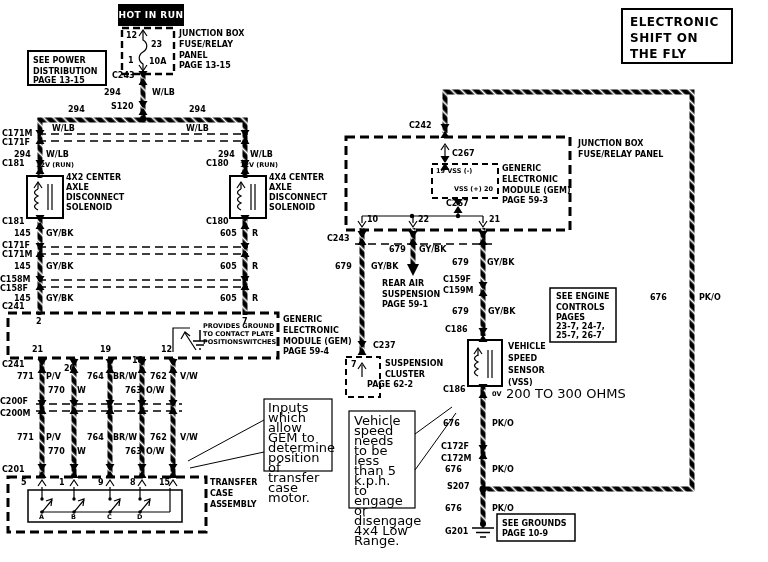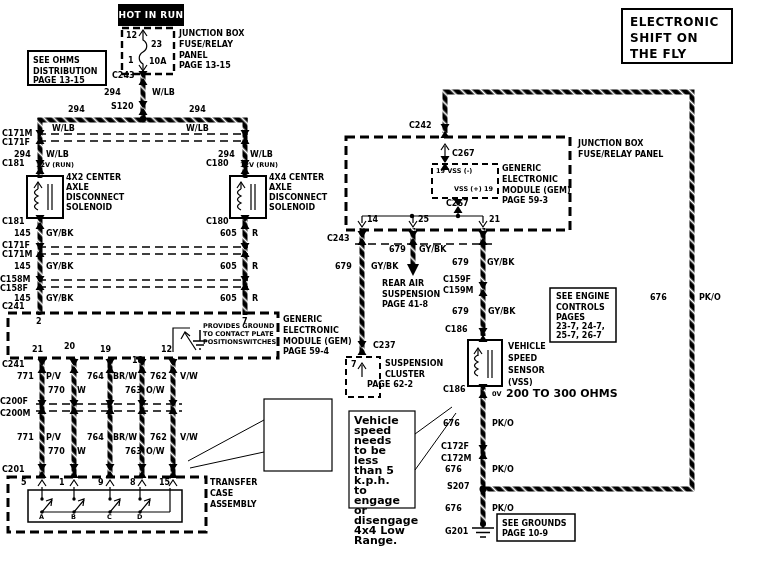--- a/index.html
+++ b/index.html
@@ -4,21 +4,21 @@
 <style>
   html,body{margin:0;padding:0;background:#fff;}
   #canvas{position:relative;width:768px;height:562px;background:#fff;overflow:hidden;
           font-family:"DejaVu Sans",sans-serif;}
   #art{position:absolute;left:0;top:0;}
   .lbl{position:absolute;font:bold 8px "DejaVu Sans",sans-serif;color:#000;
        white-space:pre-line;line-height:10px;}
   .conn{}
   .nrm{font-weight:bold;}
   .t65{font-size:6.5px;line-height:8px;}
-  .t7{font-size:11px;font-weight:bold;line-height:10px;}
+  .t7{font-size:13px;font-weight:normal;line-height:10px;}
   .lh11{line-height:11px;}
   .hotbox{position:absolute;left:118px;top:4px;width:66px;height:22px;background:#000;color:#fff;
           font:bold 9px "DejaVu Sans",sans-serif;display:flex;align-items:center;justify-content:center;
           letter-spacing:.5px;}
   .titletx{position:absolute;left:630px;top:14px;font:bold 12px "DejaVu Sans",sans-serif;
            line-height:16px;white-space:pre-line;letter-spacing:.5px;}
 </style>
 </head>
 <body>
 
@@ -179,21 +179,21 @@
 
 <div class="lbl" style="left:126px;top:31px">12</div>
 <div class="lbl" style="left:151px;top:40px">23</div>
 <div class="lbl" style="left:128px;top:56px">1</div>
 <div class="lbl" style="left:149px;top:57px">10A</div>
 <div class="lbl lh11" style="left:179px;top:28px">JUNCTION BOX
 FUSE/RELAY
 PANEL</div>
 <div class="lbl nrm" style="left:179px;top:61px">PAGE 13-15</div>
 
-<div class="lbl lh11" style="left:33px;top:55px">SEE OHMS
+<div class="lbl lh11" style="left:33px;top:55px">SEE POWER
 DISTRIBUTION</div>
 <div class="lbl nrm" style="left:33px;top:76px">PAGE 13-15</div>
 
 <div class="lbl conn" style="left:112px;top:71px">C243</div>
 <div class="lbl" style="left:104px;top:88px">294</div>
 <div class="lbl" style="left:152px;top:88px">W/LB</div>
 <div class="lbl conn" style="left:111px;top:102px">S120</div>
 <div class="lbl" style="left:68px;top:105px">294</div>
 <div class="lbl" style="left:189px;top:105px">294</div>
 <div class="lbl" style="left:52px;top:124px">W/LB</div>
@@ -234,21 +234,21 @@
 <div class="lbl conn" style="left:0px;top:284px">C158F</div>
 <div class="lbl" style="left:14px;top:294px">145</div>
 <div class="lbl" style="left:46px;top:294px">GY/BK</div>
 <div class="lbl" style="left:220px;top:294px">605</div>
 <div class="lbl" style="left:252px;top:294px">R</div>
 <div class="lbl conn" style="left:2px;top:302px">C241</div>
 
 <div class="lbl" style="left:36px;top:317px">2</div>
 <div class="lbl" style="left:242px;top:317px">7</div>
 <div class="lbl" style="left:32px;top:345px">21</div>
-<div class="lbl" style="left:64px;top:342px">20</div>
+<div class="lbl" style="left:64px;top:364px">20</div>
 <div class="lbl" style="left:100px;top:345px">19</div>
 <div class="lbl" style="left:132px;top:356px">18</div>
 <div class="lbl" style="left:161px;top:345px">12</div>
 <div class="lbl t65" style="left:203px;top:322px">PROVIDES GROUND
 TO CONTACT PLATE
 POSITIONSWITCHES</div>
 <div class="lbl lh11" style="left:283px;top:314px">GENERIC
 ELECTRONIC
 MODULE (GEM)</div>
 <div class="lbl nrm" style="left:283px;top:347px">PAGE 59-4</div>
@@ -284,54 +284,60 @@
 <div class="lbl" style="left:130px;top:478px">8</div>
 <div class="lbl" style="left:159px;top:478px">15</div>
 <div class="lbl t65" style="left:39px;top:513px">A</div>
 <div class="lbl t65" style="left:71px;top:513px">B</div>
 <div class="lbl t65" style="left:107px;top:513px">C</div>
 <div class="lbl t65" style="left:137px;top:513px">D</div>
 <div class="lbl lh11" style="left:210px;top:477px">TRANSFER
 CASE
 ASSEMBLY</div>
 
+<div class="lbl t7" style="left:268px;top:403px;width:62px">Inputs which
+allow GEM to
+determine
+position of
+transfer case
+motor.</div>
 <div class="lbl t7" style="left:354px;top:416px;width:58px">Vehicle
 speed needs
 to be less
 than 5 k.p.h.
 to engage or
 disengage
 4x4 Low
 Range.</div>
 
 <div class="lbl conn" style="left:409px;top:121px">C242</div>
 <div class="lbl lh11" style="left:578px;top:138px">JUNCTION BOX
 FUSE/RELAY PANEL</div>
 <div class="lbl conn" style="left:452px;top:149px">C267</div>
 <div class="lbl t65" style="left:436px;top:167px">19 VSS (-)</div>
-<div class="lbl t65" style="left:454px;top:185px">VSS (+) 19</div>
+<div class="lbl t65" style="left:454px;top:185px">VSS (+) 20</div>
 <div class="lbl lh11" style="left:502px;top:163px">GENERIC
 ELECTRONIC
 MODULE (GEM)</div>
 <div class="lbl nrm" style="left:502px;top:196px">PAGE 59-3</div>
 <div class="lbl conn" style="left:446px;top:199px">C267</div>
-<div class="lbl" style="left:367px;top:215px">14</div>
-<div class="lbl" style="left:418px;top:215px">25</div>
+<div class="lbl" style="left:367px;top:215px">10</div>
+<div class="lbl" style="left:418px;top:215px">22</div>
 <div class="lbl" style="left:489px;top:215px">21</div>
 <div class="lbl conn" style="left:327px;top:234px">C243</div>
 
 <div class="lbl" style="left:335px;top:262px">679</div>
 <div class="lbl" style="left:371px;top:262px">GY/BK</div>
 <div class="lbl" style="left:389px;top:245px">679</div>
 <div class="lbl" style="left:419px;top:245px">GY/BK</div>
 <div class="lbl" style="left:452px;top:258px">679</div>
 <div class="lbl" style="left:487px;top:258px">GY/BK</div>
 <div class="lbl lh11" style="left:382px;top:278px">REAR AIR
 SUSPENSION</div>
-<div class="lbl nrm" style="left:382px;top:300px">PAGE 41-8</div>
+<div class="lbl nrm" style="left:382px;top:300px">PAGE 59-1</div>
 <div class="lbl conn" style="left:443px;top:275px">C159F</div>
 <div class="lbl conn" style="left:443px;top:286px">C159M</div>
 <div class="lbl" style="left:452px;top:307px">679</div>
 <div class="lbl" style="left:488px;top:307px">GY/BK</div>
 <div class="lbl conn" style="left:445px;top:325px">C186</div>
 
 <div class="lbl conn" style="left:373px;top:341px">C237</div>
 <div class="lbl" style="left:351px;top:360px">7</div>
 <div class="lbl lh11" style="left:385px;top:358px">SUSPENSION
 CLUSTER</div>

